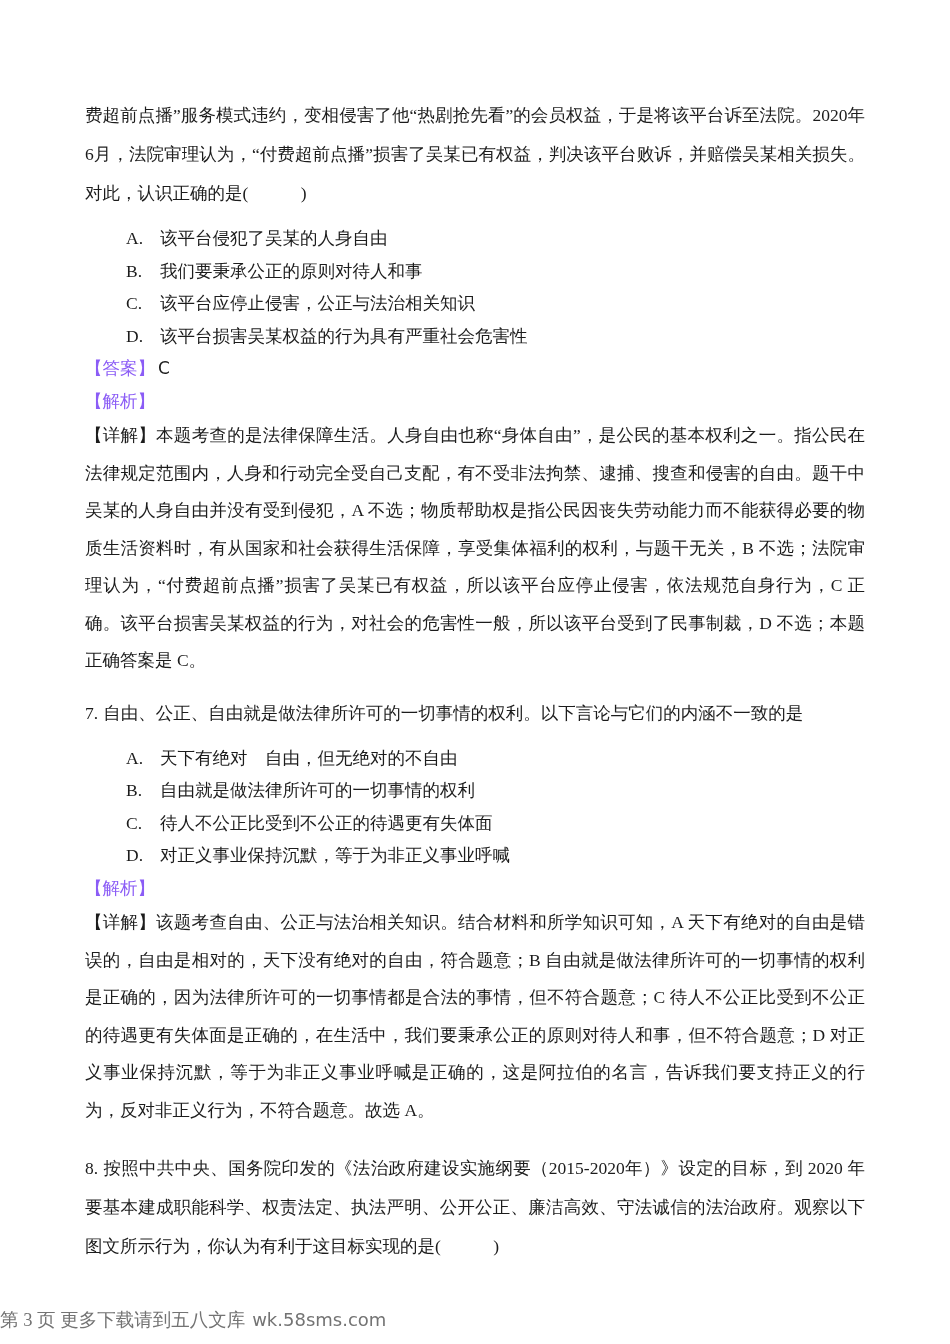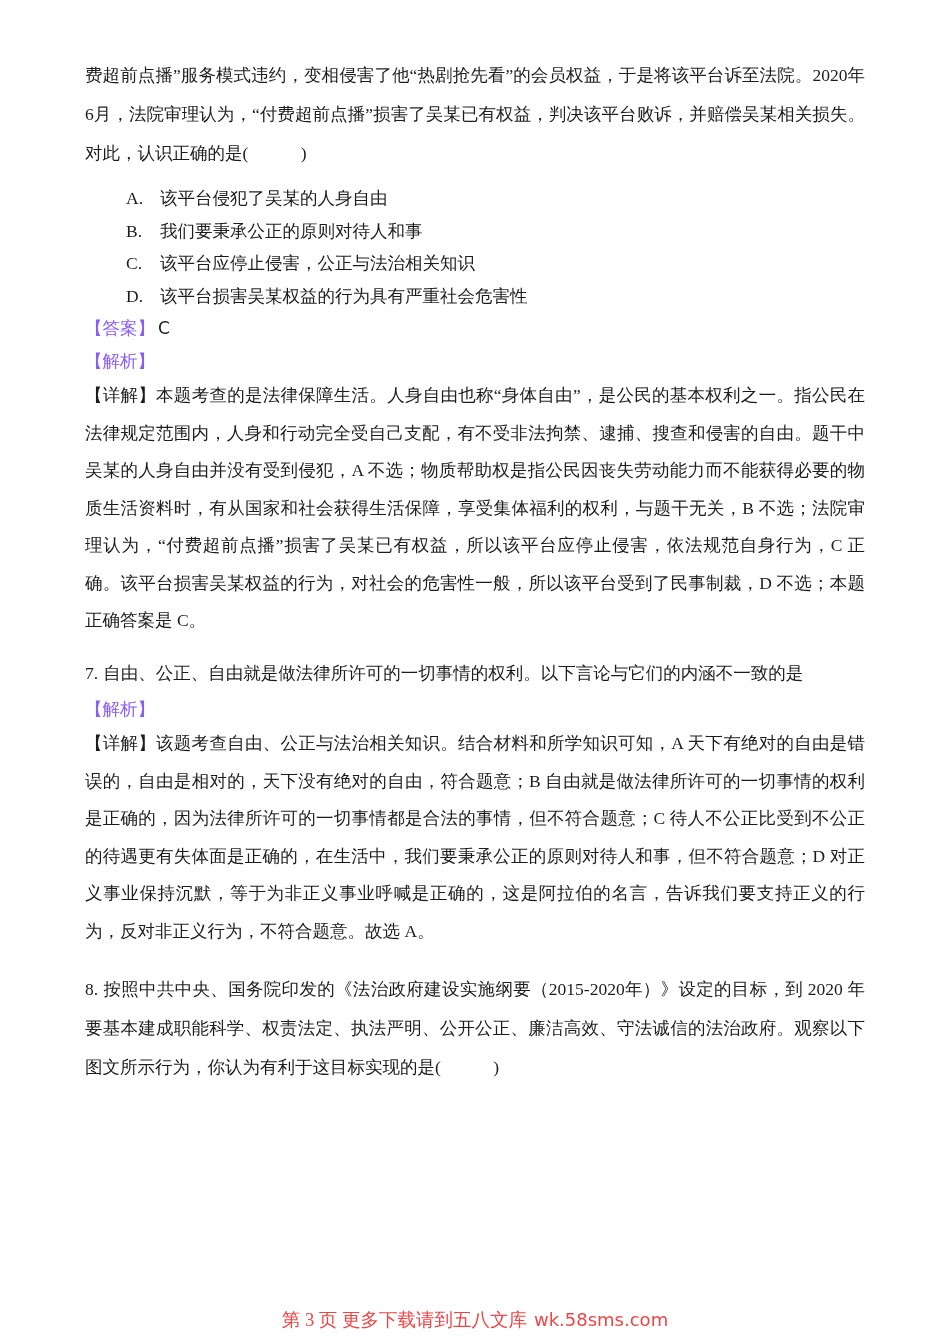--- a/index.html
+++ b/index.html
@@ -5,21 +5,21 @@
   * { box-sizing: border-box; }
   html, body {
     margin: 0; padding: 0;
     width: 950px; height: 1344px;
     background: #ffffff;
     font-family: "Liberation Serif", "DejaVu Serif", serif;
     color: #1c1c1c;
     overflow: hidden;
   }
   .page { position: relative; width: 950px; height: 1344px; }
-  .doc { padding: 56px 85px 0 85px; }
+  .doc { padding: 96px 85px 0 85px; }
 
   .para {
     margin: 0;
     font-size: 17.5px;
     text-align: justify;
     text-justify: inter-ideograph;
   }
   .stem { line-height: 39px; }
   .detail { line-height: 37.5px; }
 
@@ -34,23 +34,22 @@
     font-size: 17px; margin-left: 3px;
   }
 
   .qnum { margin-right: 5px; }
   .q7-block { margin-top: 14px; }
   .q8-block { margin-top: 20px; }
 
   .footer {
     position: absolute;
     left: 0; right: 0; bottom: 12px;
-    text-align: center;
     font-size: 18.5px;
-    color: #ef4444;
+    color: #737373;
   }
   .footer .site {
     font-family: "DejaVu Sans", "Liberation Sans", sans-serif;
     margin-left: 7px;
     font-size: 18px;
   }
 </style>
 </head>
 <body>
 
@@ -83,20 +82,34 @@
 
     <p class="para detail">
       <span>【详解】</span><span>本题考查的是法律保障生活。人身自由也称“身体自由”，是公民的基本权利之一。指公民在法律规定范围内，人身和行动完全受自己支配，有不受非法拘禁、逮捕、搜查和侵害的自由。题干中吴某的人身自由并没有受到侵犯，A 不选；物质帮助权是指公民因丧失劳动能力而不能获得必要的物质生活资料时，有从国家和社会获得生活保障，享受集体福利的权利，与题干无关，B 不选；法院审理认为，“付费超前点播”损害了吴某已有权益，所以该平台应停止侵害，依法规范自身行为，C 正确。该平台损害吴某权益的行为，对社会的危害性一般，所以该平台受到了民事制裁，D 不选；本题正确答案是 C。</span>
     </p>
 
     <div class="q7-block">
       <p class="para stem">
         <span class="qnum">7.</span><span>自由、公正、自由就是做法律所许可的一切事情的权利。以下言论与它们的内涵不一致的是</span>
       </p>
 
+      <div class="options">
+        <div class="option">
+          <span class="opt-label">A.</span><span>天下有绝对　自由，但无绝对的不自由</span>
+        </div>
+        <div class="option">
+          <span class="opt-label">B.</span><span>自由就是做法律所许可的一切事情的权利</span>
+        </div>
+        <div class="option">
+          <span class="opt-label">C.</span><span>待人不公正比受到不公正的待遇更有失体面</span>
+        </div>
+        <div class="option">
+          <span class="opt-label">D.</span><span>对正义事业保持沉默，等于为非正义事业呼喊</span>
+        </div>
+      </div>
 
       <div class="meta-row">
         <span class="bracket">【解析】</span>
       </div>
 
       <p class="para detail">
         <span>【详解】</span><span>该题考查自由、公正与法治相关知识。结合材料和所学知识可知，A 天下有绝对的自由是错误的，自由是相对的，天下没有绝对的自由，符合题意；B 自由就是做法律所许可的一切事情的权利是正确的，因为法律所许可的一切事情都是合法的事情，但不符合题意；C 待人不公正比受到不公正的待遇更有失体面是正确的，在生活中，我们要秉承公正的原则对待人和事，但不符合题意；D 对正义事业保持沉默，等于为非正义事业呼喊是正确的，这是阿拉伯的名言，告诉我们要支持正义的行为，反对非正义行为，不符合题意。故选 A。</span>
       </p>
     </div>
 

